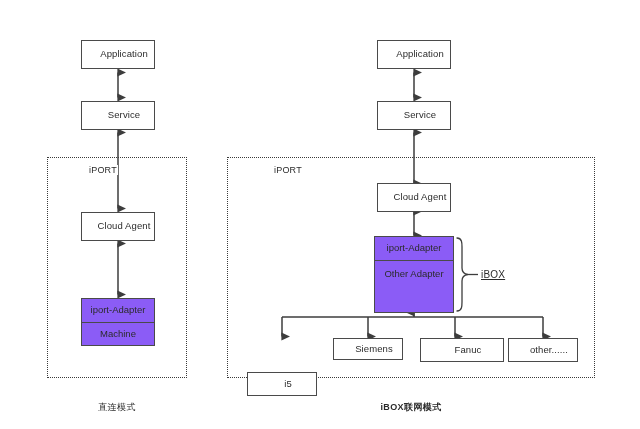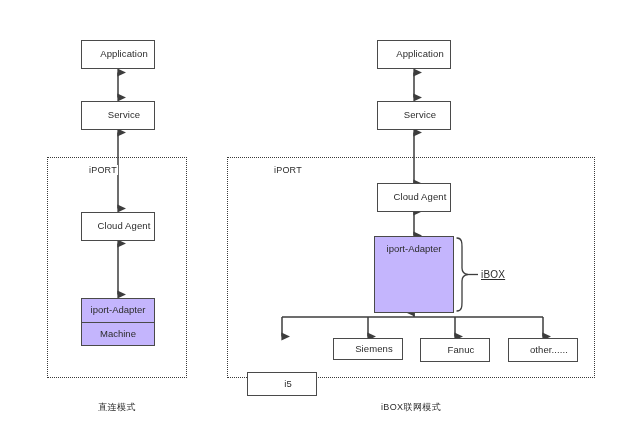--- a/index.html
+++ b/index.html
@@ -37,21 +37,21 @@
     line-height: 1.15;
     letter-spacing: 0.1px;
     color: #2b2b2b;
     z-index: 3;
     padding-left: 12px;
   }
   .stack {
     position: absolute;
     box-sizing: border-box;
     border: 1.3px solid #4a4a4a;
-    background: #c4b5fd;
+    background: #8b5cf6;
     z-index: 3;
   }
   .stack-row {
     box-sizing: border-box;
     border-bottom: 1.3px solid #4a4a4a;
     display: flex;
     align-items: center;
     justify-content: center;
     text-align: center;
     font-size: 9.5px;
@@ -189,42 +189,43 @@
   </div>
 
   <div class="node" style="left:377px; top:40px; width:74px; height:29px;">Application</div>
 
   <div class="node" style="left:377px; top:101px; width:74px; height:29px;">Service</div>
 
   <div class="node" style="left:377px; top:183px; width:74px; height:29px;">Cloud Agent</div>
 
   <div class="stack" style="left:374px; top:236px; width:80px; height:77px;">
     <div class="stack-row" style="height:24px;">iport-Adapter</div>
+    <div class="stack-row" style="height:26px; padding:0 4px;">Other Adapter</div>
   </div>
 
   <div class="node" style="left:247px; top:326px; width:70px; height:24px;margin-top:46px;">i5</div>
 
   <div class="node" style="left:333px; top:338px; width:70px; height:22px;">Siemens</div>
 
-  <div class="node" style="left:420px; top:338px; width:70px; height:24px;">Fanuc</div>
+  <div class="node" style="left:420px; top:338px; width:84px; height:24px;">Fanuc</div>
 
   <div class="node" style="left:508px; top:338px; width:70px; height:24px;">other......</div>
 
   <svg class="overlay top" viewBox="0 0 640 429">
     <g>
       <path d="M457,238
                C462,238 462,243 462,247
                L462,268
                C462,272 464,274 468,274.5
                C464,275 462,277 462,281
                L462,302
                C462,306 462,311 457,311" fill="none" stroke="#3d3d3d" stroke-width="1.3" stroke-linecap="round"></path>
       <line x1="468" y1="274.5" x2="478" y2="274.5" stroke="#3d3d3d" stroke-width="1.3"></line>
     </g>
   </svg>
 
   <div class="brace-label" style="left:481px; top:269px;">iBOX</div>
 
   <div class="caption" style="left:47px; top:401px; width:140px;">直连模式</div>
 
-  <div class="caption" style="left:227px; top:401px; width:368px;">iBOX联网模式</div>
+  <div class="caption" style="left:227px; top:401px; width:368px;font-weight:bold;">iBOX联网模式</div>
 
 </div>
 
 </body></html>

